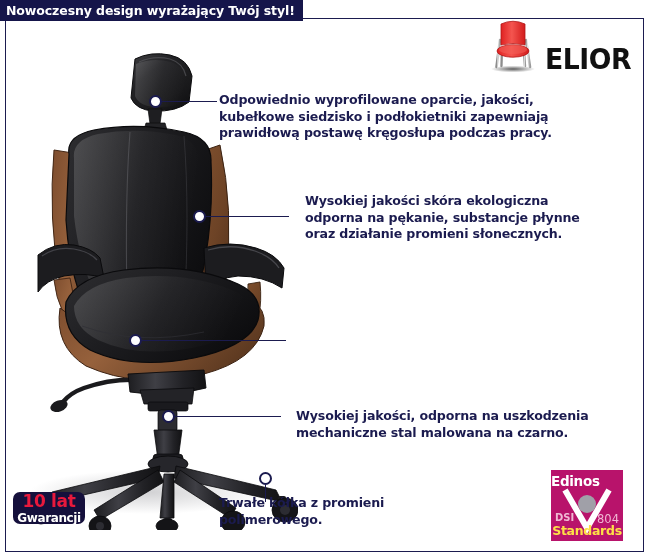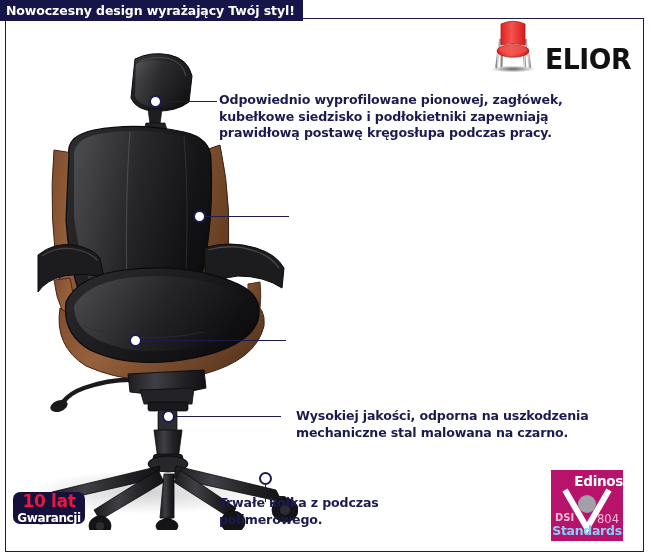--- a/index.html
+++ b/index.html
@@ -166,21 +166,21 @@
     width: 72px;
     height: 71px;
     background: #b8136b;
     z-index: 6;
   }
   .edinos-top {
     position: absolute;
     top: 3px;
     left: 0;
     width: 100%;
-    text-align: right;
+    text-align: left;
     color: #ffffff;
     font-weight: bold;
     font-size: 13.5px;
     letter-spacing: -0.3px;
   }
   .edinos-dsi {
     position: absolute;
     left: 4px;
     top: 42px;
     color: #f0b9d4;
@@ -194,21 +194,21 @@
     color: #f0b9d4;
     font-weight: normal;
     font-size: 11.5px;
   }
   .edinos-std {
     position: absolute;
     bottom: 3px;
     left: 0;
     width: 100%;
     text-align: center;
-    color: #7dd3fc;
+    color: #fde047;
     font-weight: bold;
     font-size: 12.5px;
     letter-spacing: -0.3px;
   }
 </style>
 </head>
 <body>
 
 <div class="page">
 
@@ -382,38 +382,41 @@
 
       <g>
         <rect x="155" y="478" width="9" height="6" rx="2" fill="#1a1a1e"></rect>
         <ellipse cx="159" cy="486" rx="11" ry="7" fill="#141417" stroke="#0a0a0c" stroke-width="0.8"></ellipse>
       </g>
     </svg>
   </div>
 
   <div class="dot" style="left:149px; top:95px;"></div>
   <div class="leader" style="left:162px; top:101px; width:55px;"></div>
-  <div class="callout-text" style="left:219px; top:92px; width:400px;">Odpowiednio wyprofilowane pionowej, zagłówek,
+  <div class="callout-text" style="left:219px; top:92px; width:400px;">Odpowiednio wyprofilowane oparcie, jakości,
 kubełkowe siedzisko i podłokietniki zapewniają
 prawidłową postawę kręgosłupa podczas pracy.</div>
 
   <div class="dot" style="left:193px; top:210px;"></div>
   <div class="leader" style="left:206px; top:216px; width:83px;"></div>
+  <div class="callout-text" style="left:305px; top:193px; width:330px;">Wysokiej jakości skóra ekologiczna
+odporna na pękanie, substancje płynne
+oraz działanie promieni słonecznych.</div>
 
   <div class="dot" style="left:129px; top:334px;"></div>
   <div class="leader" style="left:142px; top:340px; width:144px;"></div>
 
   <div class="dot" style="left:162px; top:410px;"></div>
   <div class="leader" style="left:175px; top:416px; width:106px;"></div>
   <div class="callout-text" style="left:284px; top:408px; width:340px;margin-left:12px;">Wysokiej jakości, odporna na uszkodzenia
 mechaniczne stal malowana na czarno.</div>
 
   <div class="dot" style="left:259px; top:472px;"></div>
   <div class="leader-v" style="left:265px; top:485px; height:17px;"></div>
-  <div class="callout-text" style="left:219px; top:495px; width:320px;">Trwałe kółka z podczas
+  <div class="callout-text" style="left:219px; top:495px; width:320px;">Trwałe kółka z promieni
 polimerowego.</div>
 
   <div class="warranty">
     <div class="warranty-years">10 lat</div>
     <div class="warranty-label">Gwarancji</div>
   </div>
 
   <div class="edinos">
     <div class="edinos-top">Edinos</div>
     <svg width="72" height="71" viewBox="0 0 72 71" style="position:absolute;left:0;top:0;">

